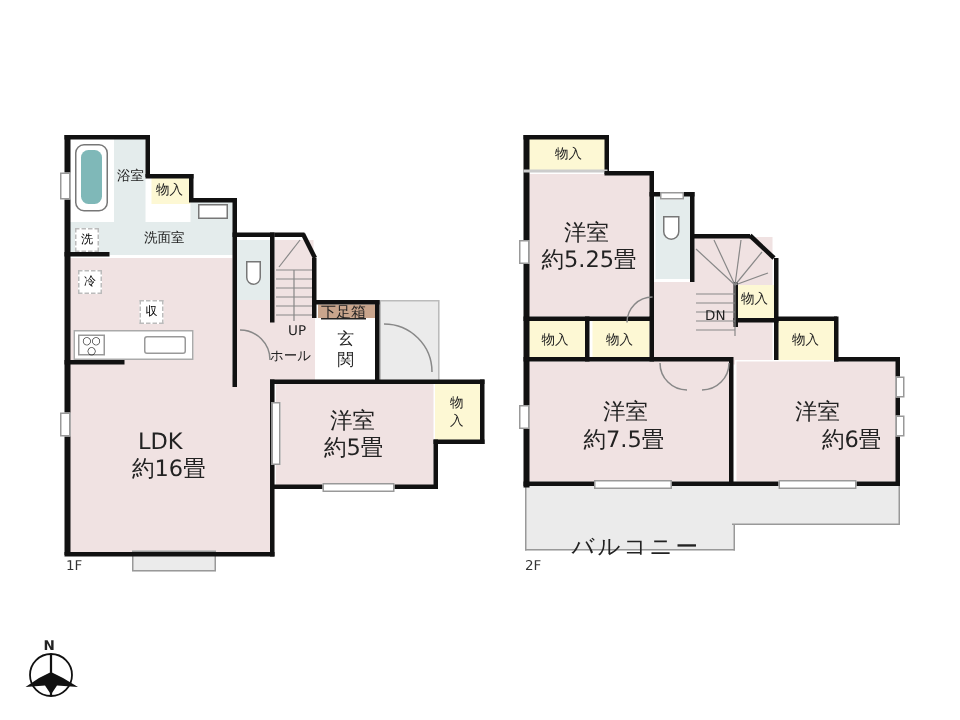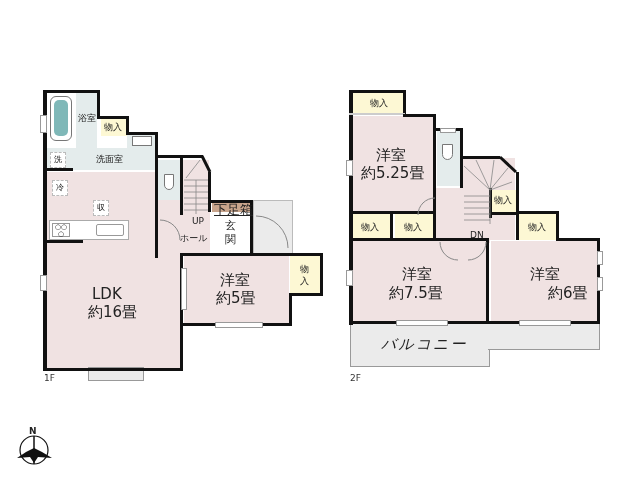--- a/index.html
+++ b/index.html
@@ -109,21 +109,21 @@
   <div class="lbl sm" style="left:78px;top:113px;">浴室</div>
   <div class="lbl sm" style="left:104px;top:122px;">物入</div>
   <div class="lbl sm" style="left:96px;top:154px;">洗面室</div>
   <div class="tag" style="left:50px;top:152px;width:14px;height:14px;">洗</div>
   <div class="tag" style="left:52px;top:180px;width:14px;height:14px;">冷</div>
   <div class="tag" style="left:93px;top:200px;width:14px;height:14px;">収</div>
   <div class="lbl big" style="left:92px;top:286px;">LDK</div>
   <div class="lbl big" style="left:88px;top:304px;">約16畳</div>
   <div class="lbl sm" style="left:192px;top:216px;">UP</div>
   <div class="lbl sm" style="left:180px;top:233px;">ホール</div>
-  <div class="lbl sm" style="left:214px;top:203px;font-size:13px;text-decoration:underline;">下足箱</div>
+  <div class="lbl sm" style="left:214px;top:203px;font-size:10px;text-decoration:underline;">下足箱</div>
   <div class="lbl med" style="left:225px;top:220px;">玄</div>
   <div class="lbl med" style="left:225px;top:234px;">関</div>
   <div class="lbl big" style="left:220px;top:272px;">洋室</div>
   <div class="lbl big" style="left:216px;top:290px;">約5畳</div>
   <div class="lbl sm" style="left:300px;top:264px;">物</div>
   <div class="lbl sm" style="left:300px;top:276px;">入</div>
   <div class="floorlbl" style="left:44px;top:373px;">1F</div>
 </div>
 
 <div>
@@ -199,30 +199,30 @@
   <svg width="40" height="40" style="left:466px;top:240px;">
       <path d="M20,2 A18,18 0 0 1 2,20" fill="none" stroke="#888"></path>
     </svg>
   <svg width="40" height="40" style="left:440px;top:240px;">
       <path d="M0,2 A18,18 0 0 0 18,20" fill="none" stroke="#888"></path>
     </svg>
 
   <div class="lbl sm" style="left:370px;top:98px;">物入</div>
   <div class="lbl big" style="left:376px;top:147px;">洋室</div>
   <div class="lbl big" style="left:361px;top:165px;">約5.25畳</div>
-  <div class="lbl sm" style="left:470px;top:206px;margin-top:24px;">DN</div>
+  <div class="lbl sm" style="left:470px;top:206px;">DN</div>
   <div class="lbl sm" style="left:494px;top:195px;">物入</div>
   <div class="lbl sm" style="left:361px;top:222px;">物入</div>
   <div class="lbl sm" style="left:404px;top:222px;">物入</div>
   <div class="lbl big" style="left:402px;top:266px;">洋室</div>
   <div class="lbl big" style="left:389px;top:285px;">約7.5畳</div>
   <div class="lbl sm" style="left:528px;top:222px;">物入</div>
   <div class="lbl big" style="left:530px;top:266px;">洋室</div>
   <div class="lbl big" style="left:548px;top:285px;">約6畳</div>
-  <div class="lbl big" style="left:381px;top:336px;letter-spacing:2px;font-style:italic;">バルコニー</div>
+  <div class="lbl big" style="left:381px;top:356px;letter-spacing:2px;">バルコニー</div>
   <div class="floorlbl" style="left:350px;top:373px;">2F</div>
 </div>
 
 <div class="abs" style="left:14px;top:430px;width:40px;height:36px;">
   <svg width="40" height="36" style="left:0;top:0;">
     <circle cx="20" cy="20" r="14" fill="none" stroke="#111" stroke-width="1.2"></circle>
     <line x1="20" y1="6" x2="20" y2="34" stroke="#111" stroke-width="1.5"></line>
     <path d="M3,28 L12,22 L20,18 L28,22 L38,28 L24,27 L20,33 L16,27 Z" fill="#111"></path>
   </svg>
   <div class="lbl" style="left:15px;top:-4px;font-size:9px;font-weight:bold;">N</div>

